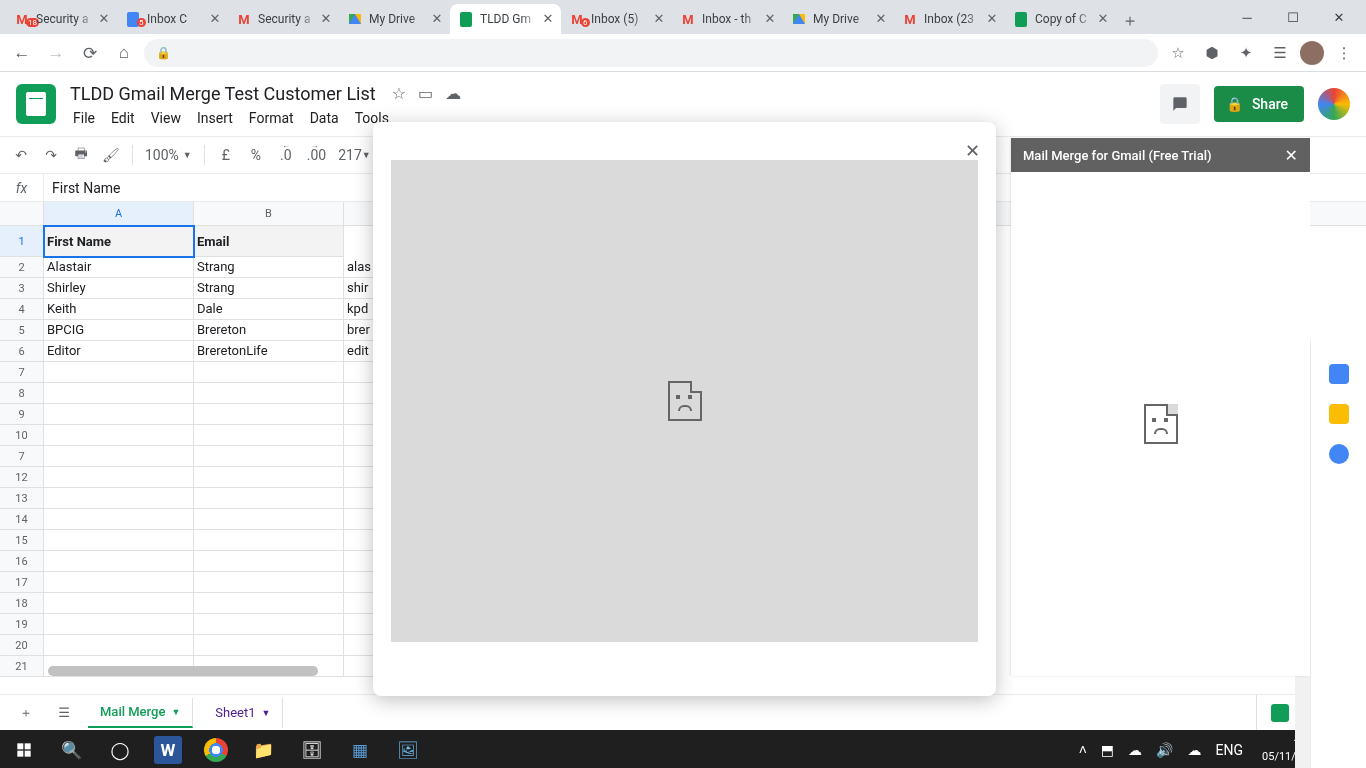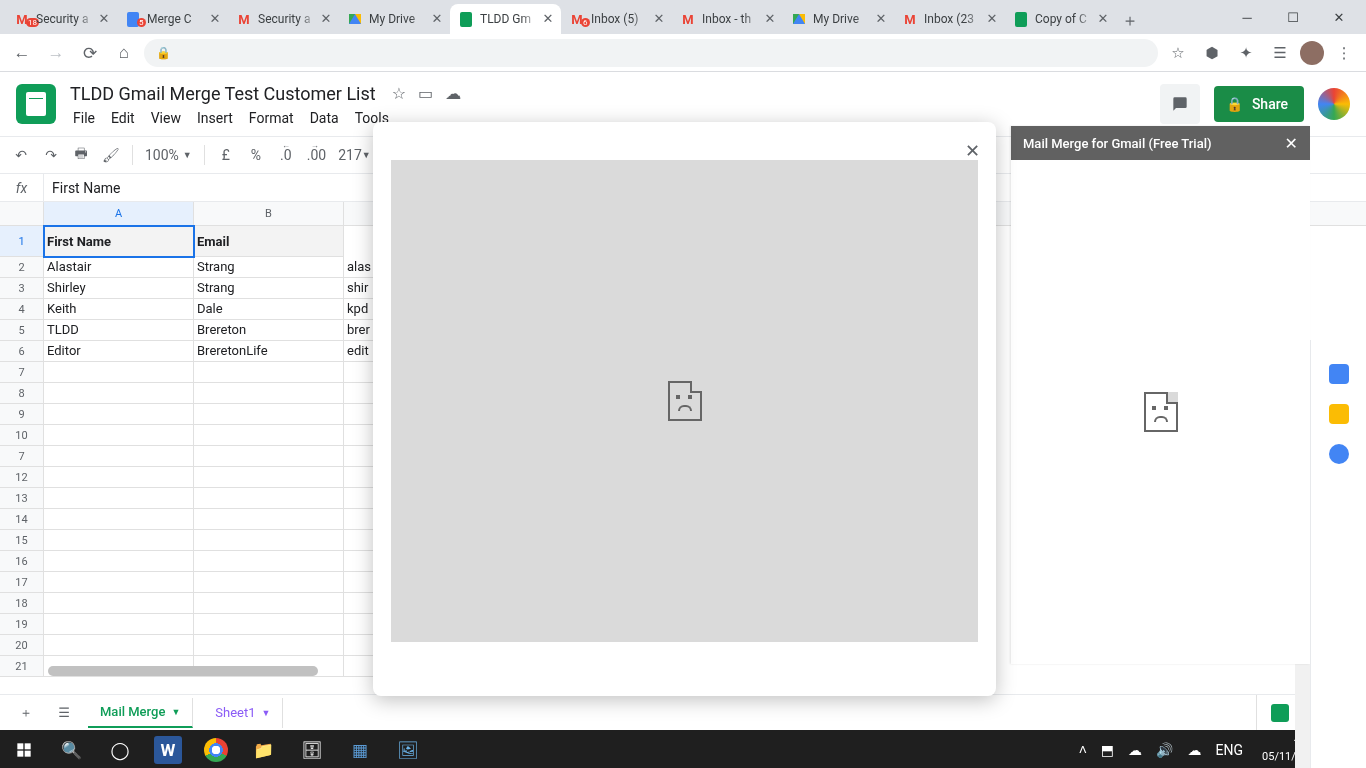--- a/index.html
+++ b/index.html
@@ -67,36 +67,36 @@
 
 .modal { position:absolute; top:122px; left:373px; width:623px; height:574px; background:#fff; border-radius:8px; box-shadow:0 4px 20px rgba(0,0,0,0.25); z-index:30; padding:20px 18px; }
 .modal-title { font-size:22px; color:#202124; font-family:"Google Sans",Arial,sans-serif; }
 .modal-close { position:absolute; right:16px; top:18px; color:#5f6368; font-size:18px; }
 .modal-body { margin-top:18px; height:482px; background:#dadada; display:flex; align-items:center; justify-content:center; }
 .sad-file { width:34px; height:40px; border:2px solid #666; position:relative; }
 .sad-file::before { content:''; position:absolute; top:-2px; right:-2px; width:10px; height:10px; background:#dadada; border-left:2px solid #666; border-bottom:2px solid #666; }
 .sad-eyes { position:absolute; top:12px; left:6px; width:4px; height:4px; background:#666; box-shadow: 12px 0 0 #666; }
 .sad-mouth { position:absolute; bottom:8px; left:8px; width:14px; height:6px; border:2px solid #666; border-bottom:none; border-radius:8px 8px 0 0; }
 
-.sidebar-addon { position:absolute; top:126px; right:56px; width:299px; height:538px; background:#e5e5e5; z-index:20; box-shadow:-1px 0 2px rgba(0,0,0,0.1); }
+.sidebar-addon { position:absolute; top:138px; right:56px; width:299px; height:538px; background:#e5e5e5; z-index:20; box-shadow:-1px 0 2px rgba(0,0,0,0.1); }
 .addon-header { height:34px; background:#616161; color:#fff; display:flex; align-items:center; padding:0 12px; font-size:13px; font-weight:500; }
 .addon-close { margin-left:auto; font-size:16px; }
 .addon-body { height:calc(100% - 34px); background:#fff; display:flex; align-items:center; justify-content:center; }
 
 .right-sidebar { position:absolute; right:0; top:138px; width:56px; height:556px; border-left:1px solid #e8eaed; background:#fff; display:flex; flex-direction:column; align-items:center; gap:20px; padding-top:24px; z-index:15;}
 .side-icon { width:20px; height:20px; border-radius:4px; }
 .side-icon.cal { background:#4285f4; }
 .side-icon.keep { background:#fbbc04; }
 .side-icon.tasks { background:#4285f4; border-radius:50%; }
 .side-show { position:absolute; bottom:10px; right:14px; color:#5f6368; }
 
 
 .sheet-tabs { height:36px; border-top:1px solid #e8eaed; display:flex; align-items:center; padding:0 12px; gap:10px; font-size:13px; position:relative; }
 .sheet-btn { width:28px; height:28px; display:flex; align-items:center; justify-content:center; color:#5f6368; }
-.sheet-tab { height:30px; padding:0 12px; display:flex; align-items:center; gap:6px; border-right:1px solid #e0e0e0; color:#8b5cf6; }
+.sheet-tab { height:30px; padding:0 12px; display:flex; align-items:center; gap:6px; border-right:1px solid #e0e0e0; color:#4c1d95; }
 .sheet-tab.active { color:#0f9d58; font-weight:500; border-bottom:2px solid #0f9d58; }
 .explore { margin-left:auto; display:flex; align-items:center; gap:8px; color:#5f6368; padding:0 14px; border-left:1px solid #e0e0e0; height:100%; }
 .explore-icon { width:18px; height:18px; background:#0f9d58; border-radius:3px; }
 
 
 .taskbar { height:40px; background:#1f1f1f; display:flex; align-items:center; color:#fff; font-size:12px; }
 .tb-item { width:48px; height:40px; display:flex; align-items:center; justify-content:center; font-size:17px; }
 .tb-right { margin-left:auto; display:flex; align-items:center; gap:8px; padding-right:6px; }
 .tb-clock { text-align:right; font-size:11px; line-height:13px; padding:0 8px; }
 .tray-icon { font-size:14px; color:#fff; padding:0 3px; }
@@ -119,21 +119,21 @@
           <span style="position:absolute;bottom:0;left:12px;font-size:8px;background:#ea4335;color:#fff;border-radius:6px;padding:0 2px;line-height:9px;">18</span>
         </span>
         <span class="title">Security a</span>
         <span class="close">✕</span>
       </div>
       <div class="tab">
         <span class="favicon" style="position:relative;">
           <span style="display:inline-block;width:12px;height:15px;background:#4285f4;border-radius:2px;"></span>
           <span style="position:absolute;bottom:0;left:12px;font-size:8px;background:#ea4335;color:#fff;border-radius:6px;padding:0 2px;line-height:9px;">5</span>
         </span>
-        <span class="title">Merge C</span>
+        <span class="title">Inbox C</span>
         <span class="close">✕</span>
       </div>
       <div class="tab">
         <span class="favicon" style="position:relative;">
           <span style="color:#ea4335;font-weight:bold;font-size:13px;">M</span>
         </span>
         <span class="title">Security a</span>
         <span class="close">✕</span>
       </div>
       <div class="tab">
@@ -302,21 +302,21 @@
         <div class="cell" style="width:150px">shir</div>
       </div>
       <div class="row">
         <div class="row-h">4</div>
         <div class="cell" style="width:150px">Keith</div>
         <div class="cell" style="width:150px">Dale</div>
         <div class="cell" style="width:150px">kpd</div>
       </div>
       <div class="row">
         <div class="row-h">5</div>
-        <div class="cell" style="width:150px">TLDD</div>
+        <div class="cell" style="width:150px">BPCIG</div>
         <div class="cell" style="width:150px">Brereton</div>
         <div class="cell" style="width:150px">brer</div>
       </div>
       <div class="row">
         <div class="row-h">6</div>
         <div class="cell" style="width:150px">Editor</div>
         <div class="cell" style="width:150px">BreretonLife</div>
         <div class="cell" style="width:150px">edit</div>
       </div>
       <div class="row">

